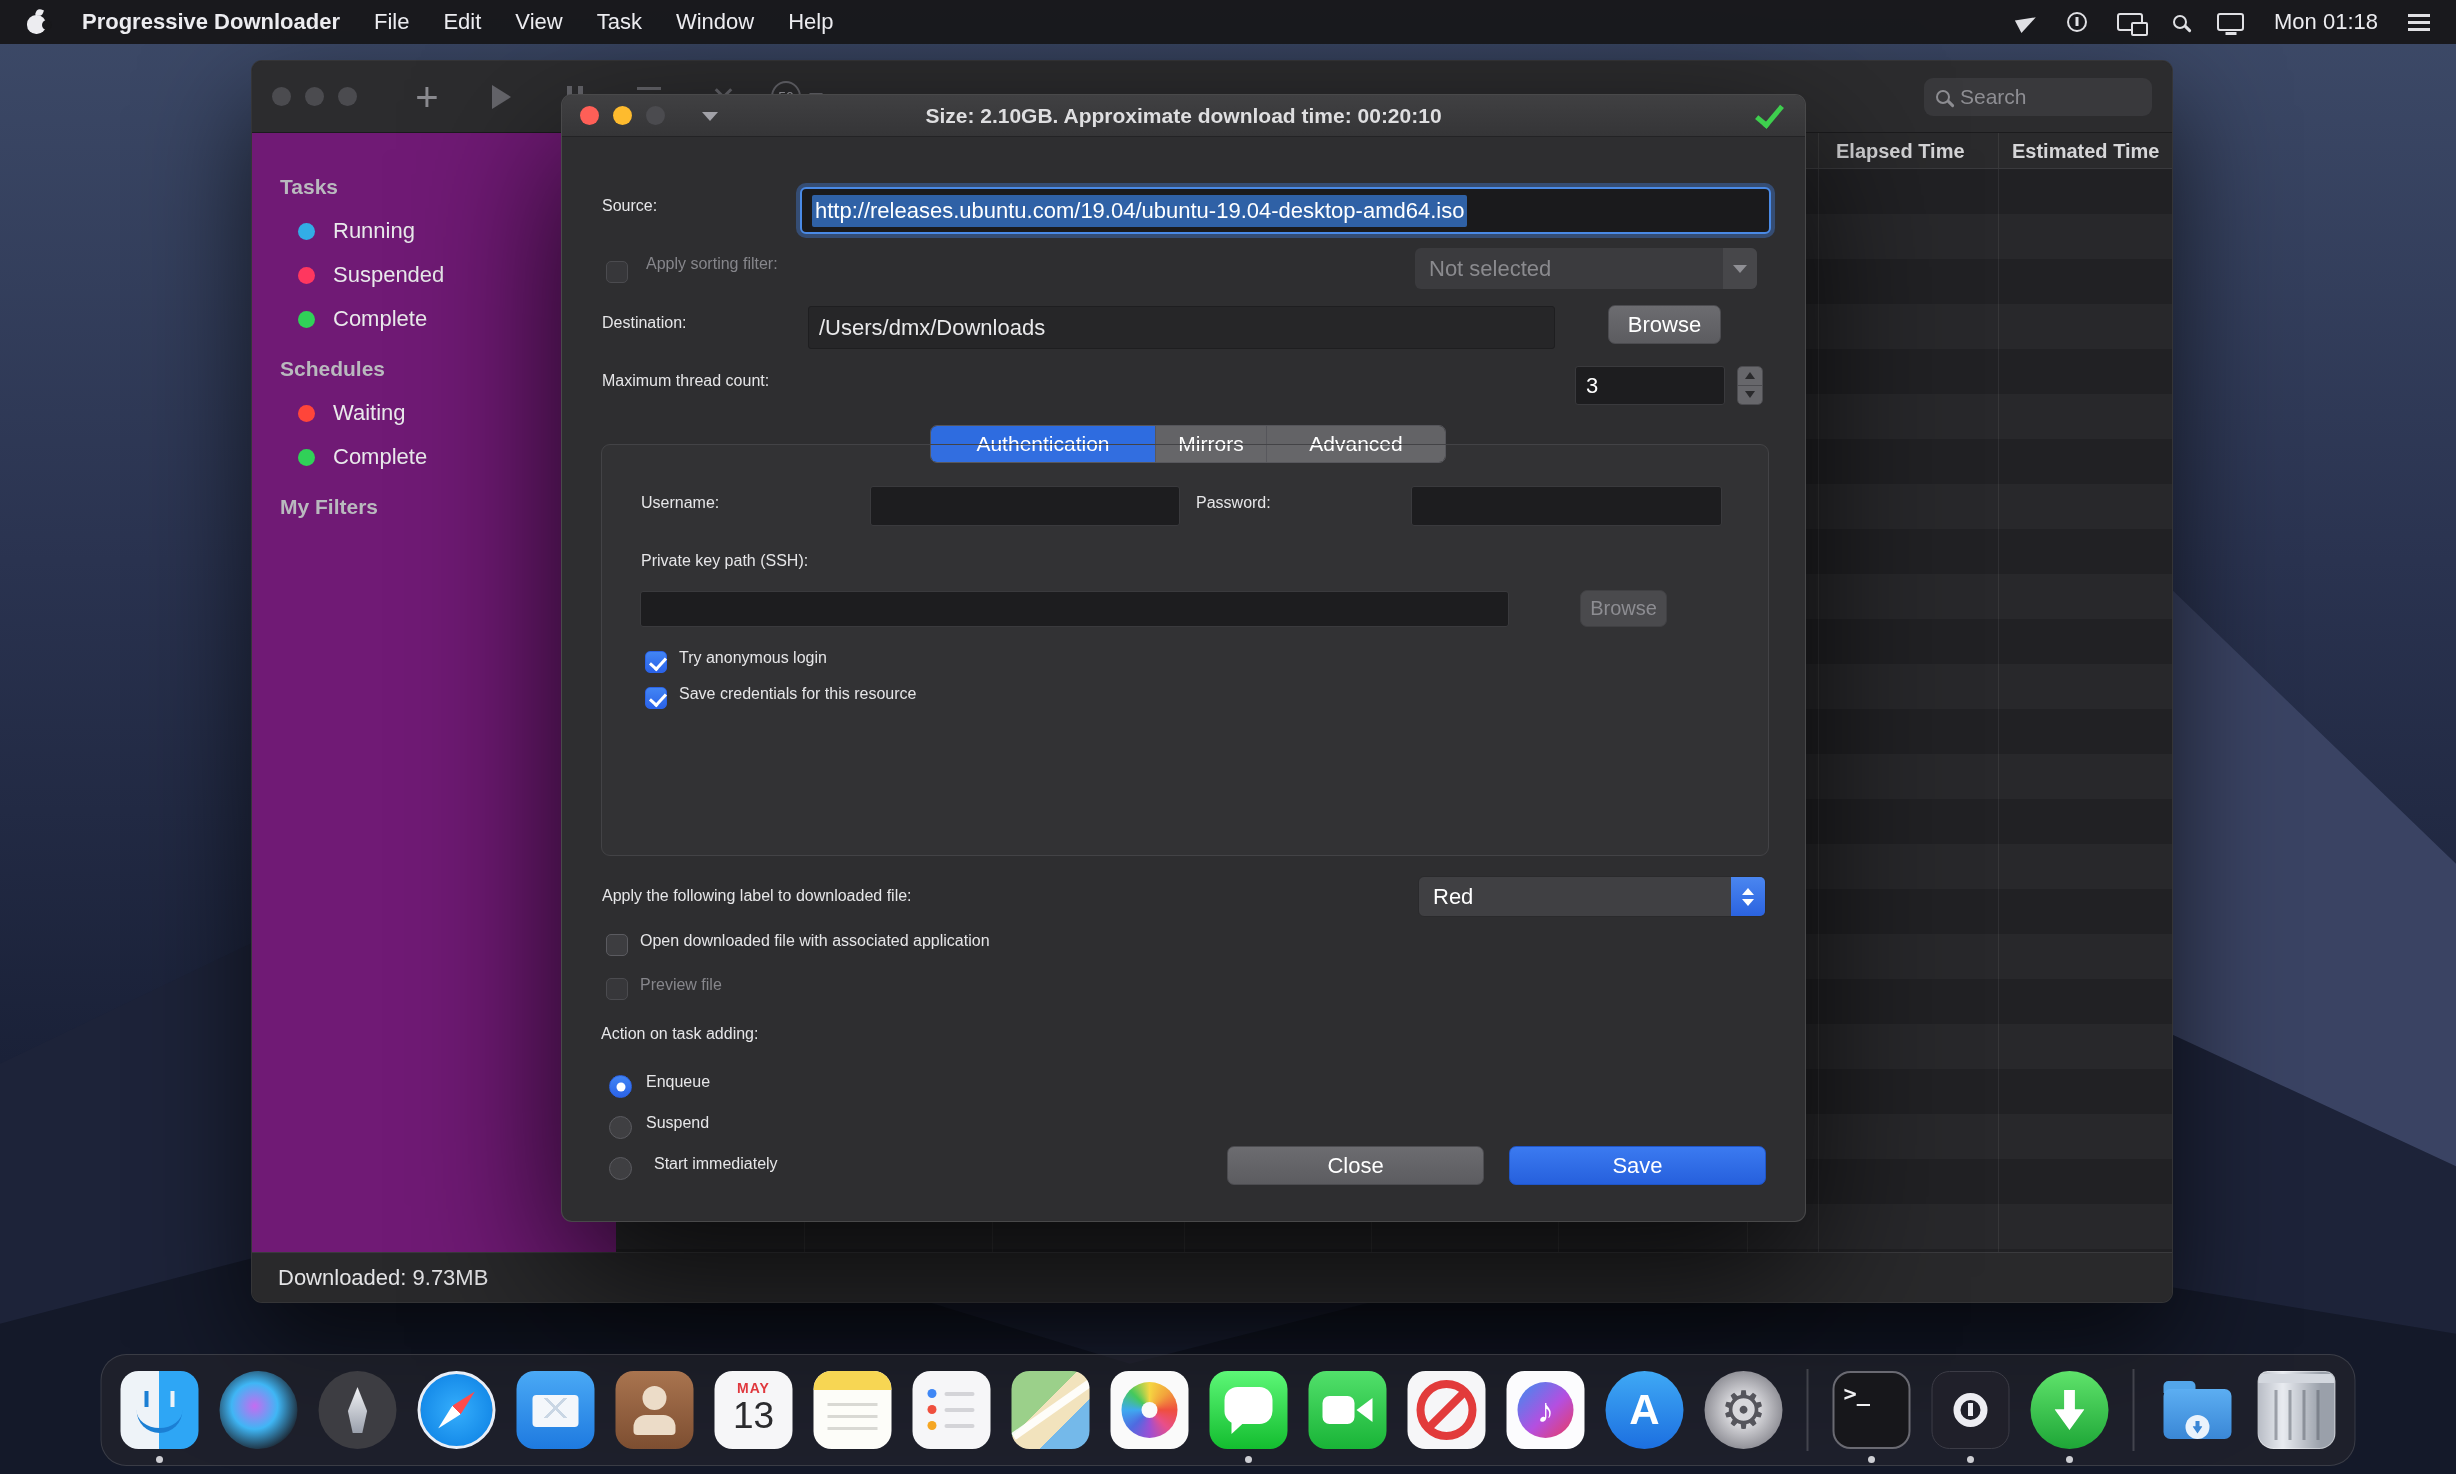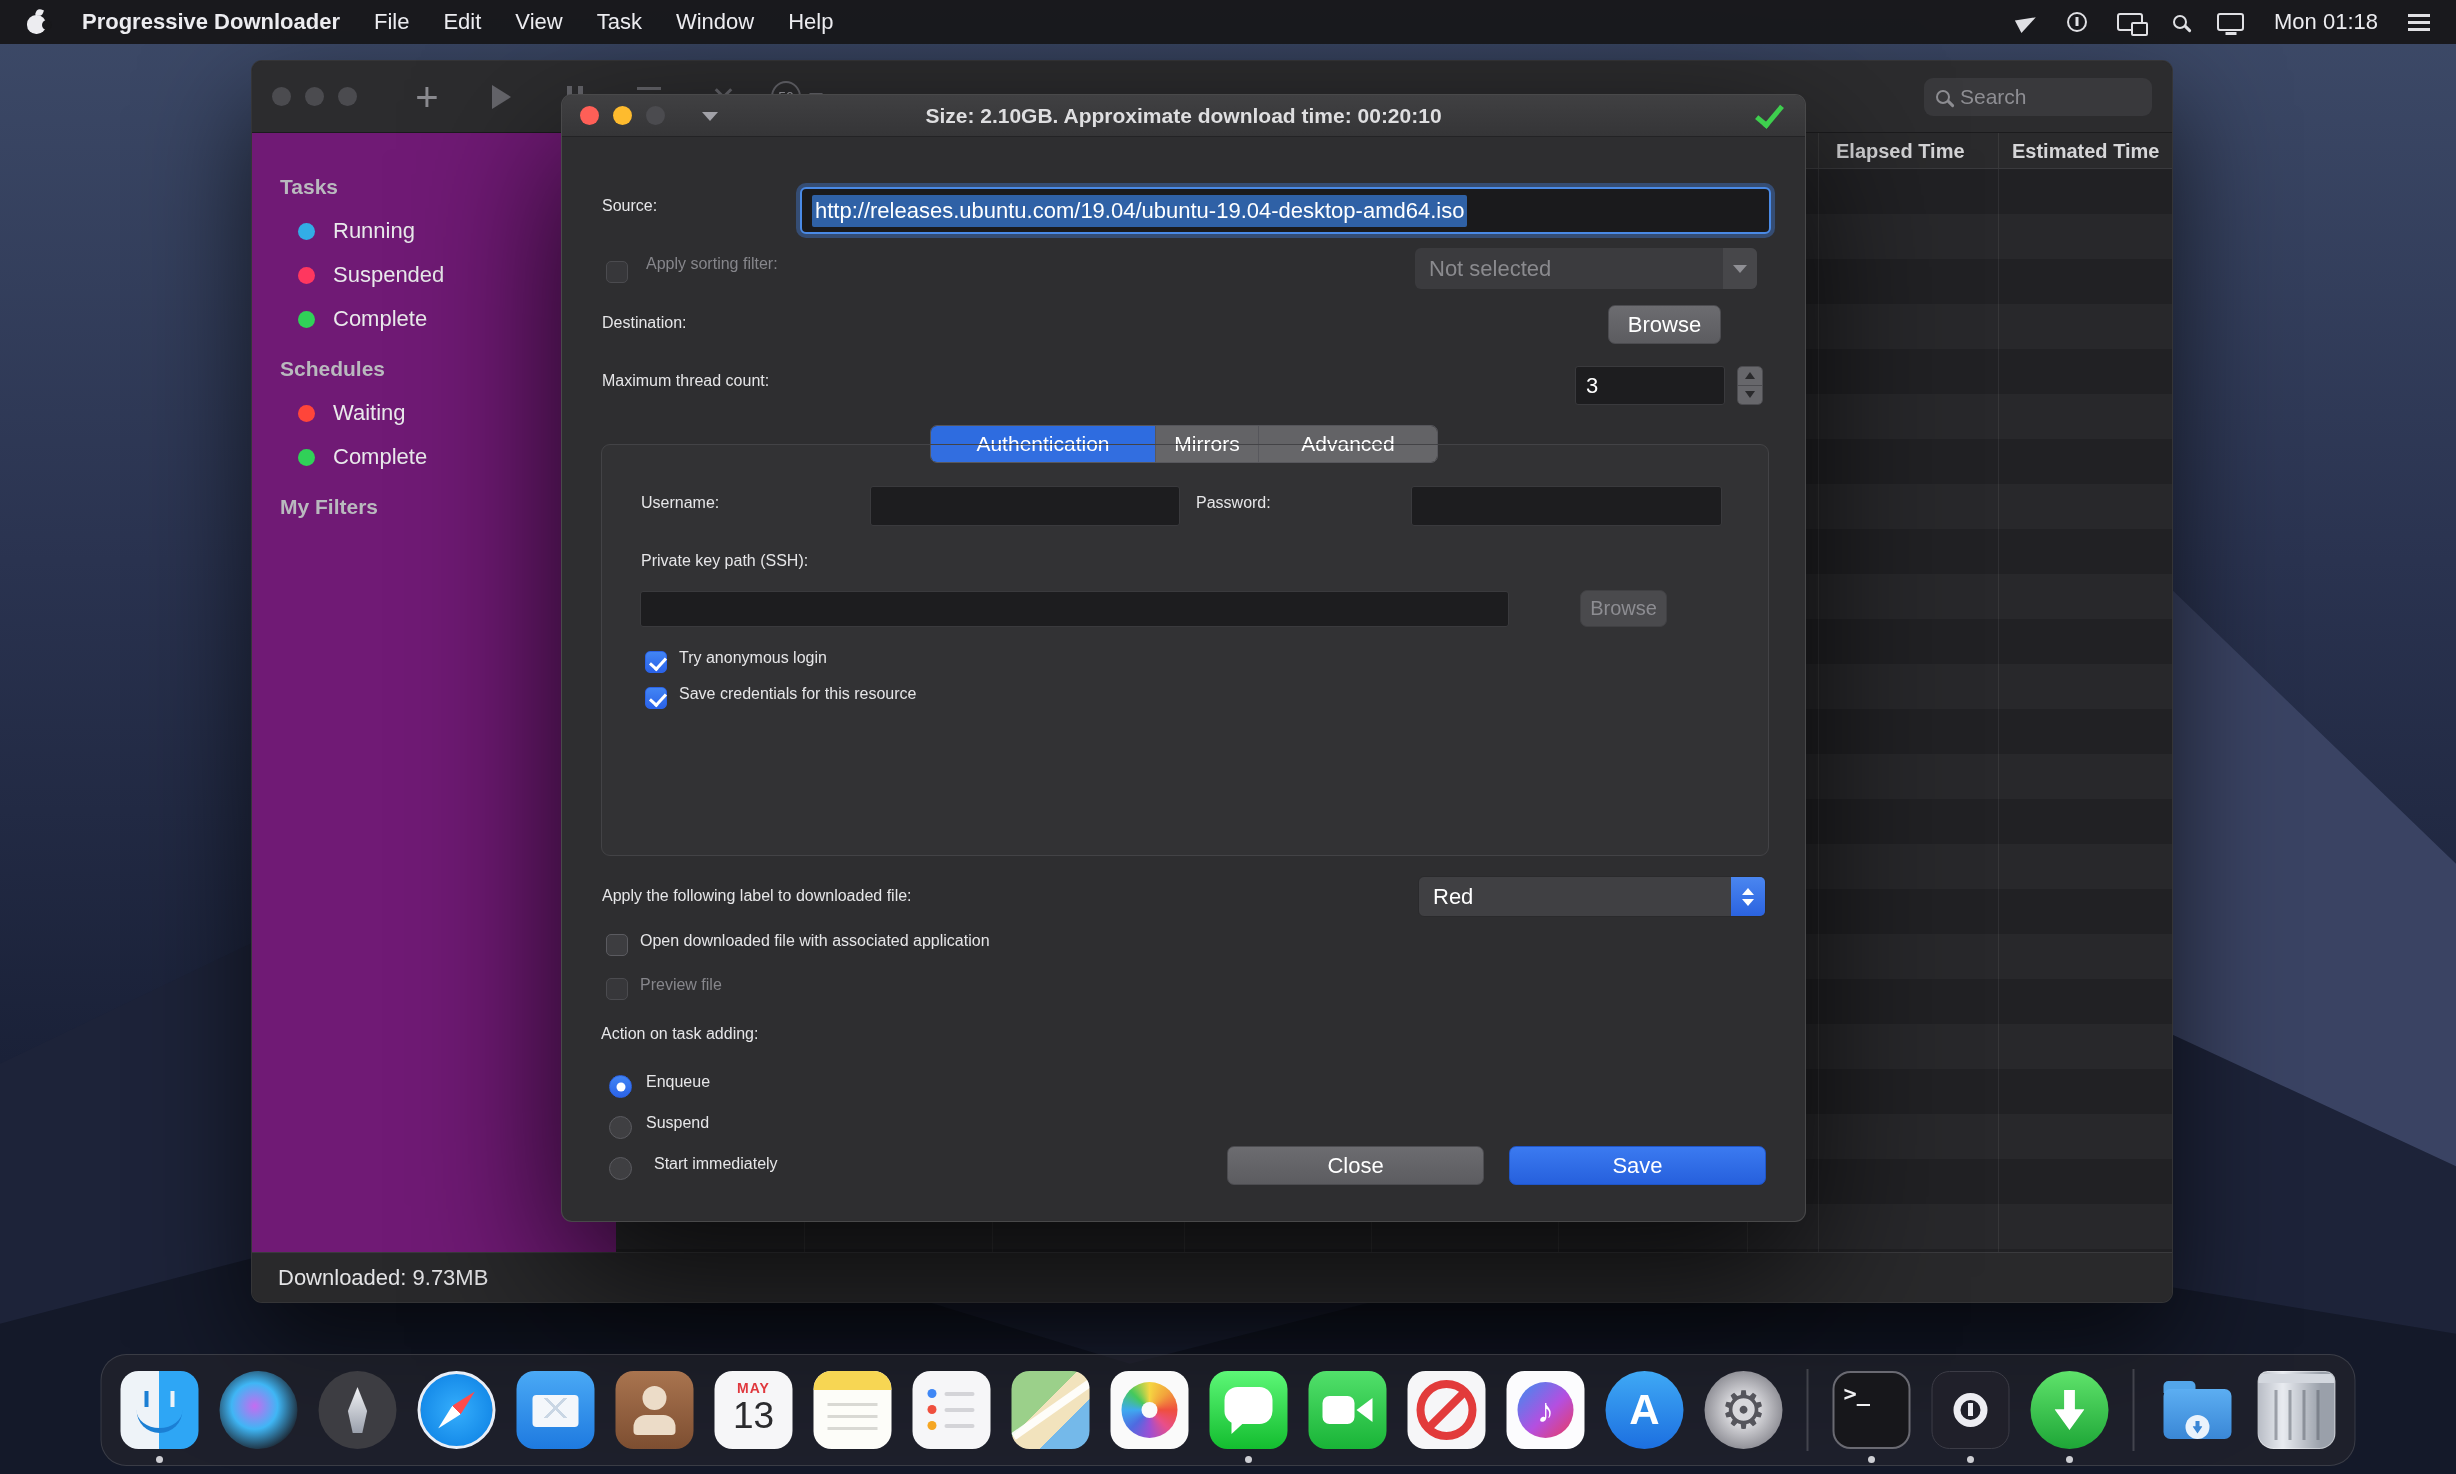--- a/index.html
+++ b/index.html
@@ -342,38 +342,41 @@
   <span class="checkbox disabled" style="left:44px; top:166px;"></span>
   <span class="dl dim" style="left:84px; top:160px;">Apply sorting filter:</span>
   <div class="popup" style="left:853px; top:153px; width:342px; height:41px; background:#3b3b3e; color:#8a8a8e; padding-left:14px;">
     <span>Not selected</span>
     <span class="cap" style="background:#47474a;">
         <span class="chev-dn-g"></span>
       </span>
   </div>
 
   <span class="dl" style="left:40px; top:219px;">Destination:</span>
+  <div class="field" style="left:246px; top:211px; width:747px; height:43px; background:#262628; border-color:#1e1e20; color:#e9e9eb;">
+    <span>/Users/dmx/Downloads</span>
+  </div>
   <div class="btn btn-gray" style="left:1046px; top:210px; width:113px; height:39px;">Browse</div>
 
   <span class="dl" style="left:40px; top:277px;">Maximum thread count:</span>
   <div class="field" style="left:1013px; top:271px; width:150px; height:39px;">
     <span>3</span>
   </div>
   <div class="stepper">
     <div class="up">
         <span class="tri-up"></span>
       </div>
     <div>
         <span class="tri-dn"></span>
       </div>
   </div>
 
   <div class="tabs">
     <span class="tab active" style="width:225px;">Authentication</span>
-    <span class="tab" style="width:103px;">Mirrors</span>
+    <span class="tab" style="width:111px;">Mirrors</span>
     <span class="tab" style="width:178px;">Advanced</span>
   </div>
 
   <div class="groupbox"></div>
 
   <span class="dl" style="left:79px; top:399px;">Username:</span>
   <div class="field" style="left:308px; top:391px; width:310px; height:40px;"></div>
   <span class="dl" style="left:634px; top:399px;">Password:</span>
   <div class="field" style="left:849px; top:391px; width:311px; height:40px;"></div>
 

